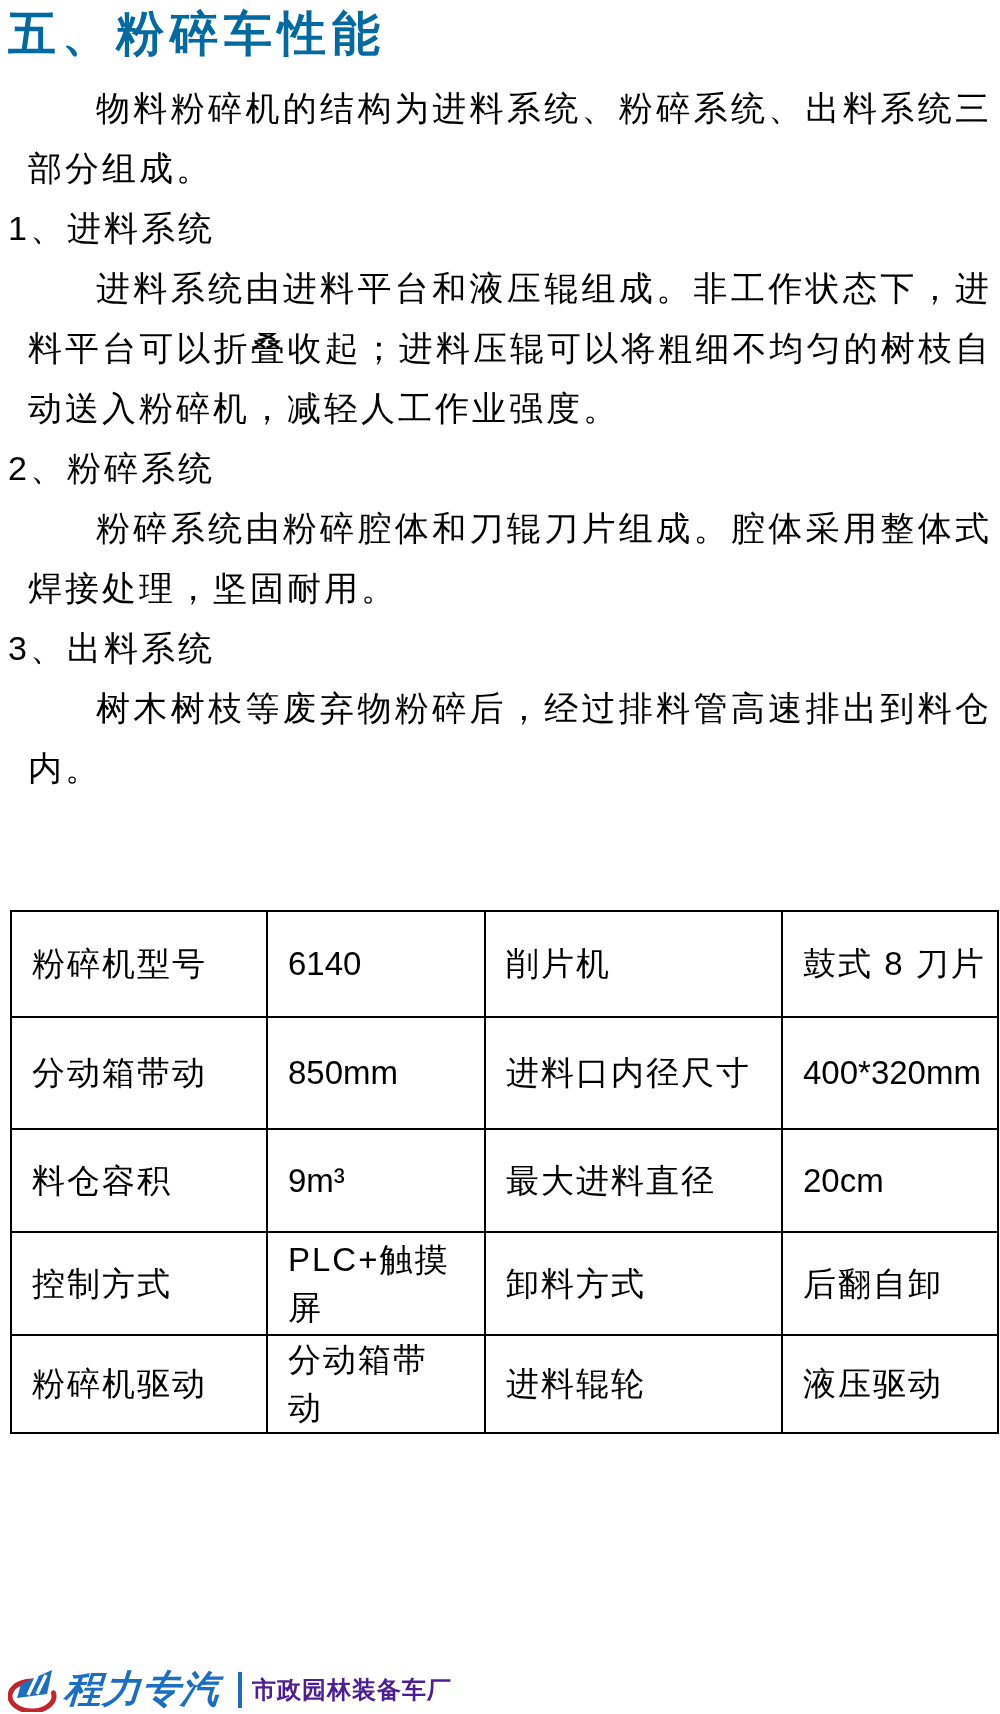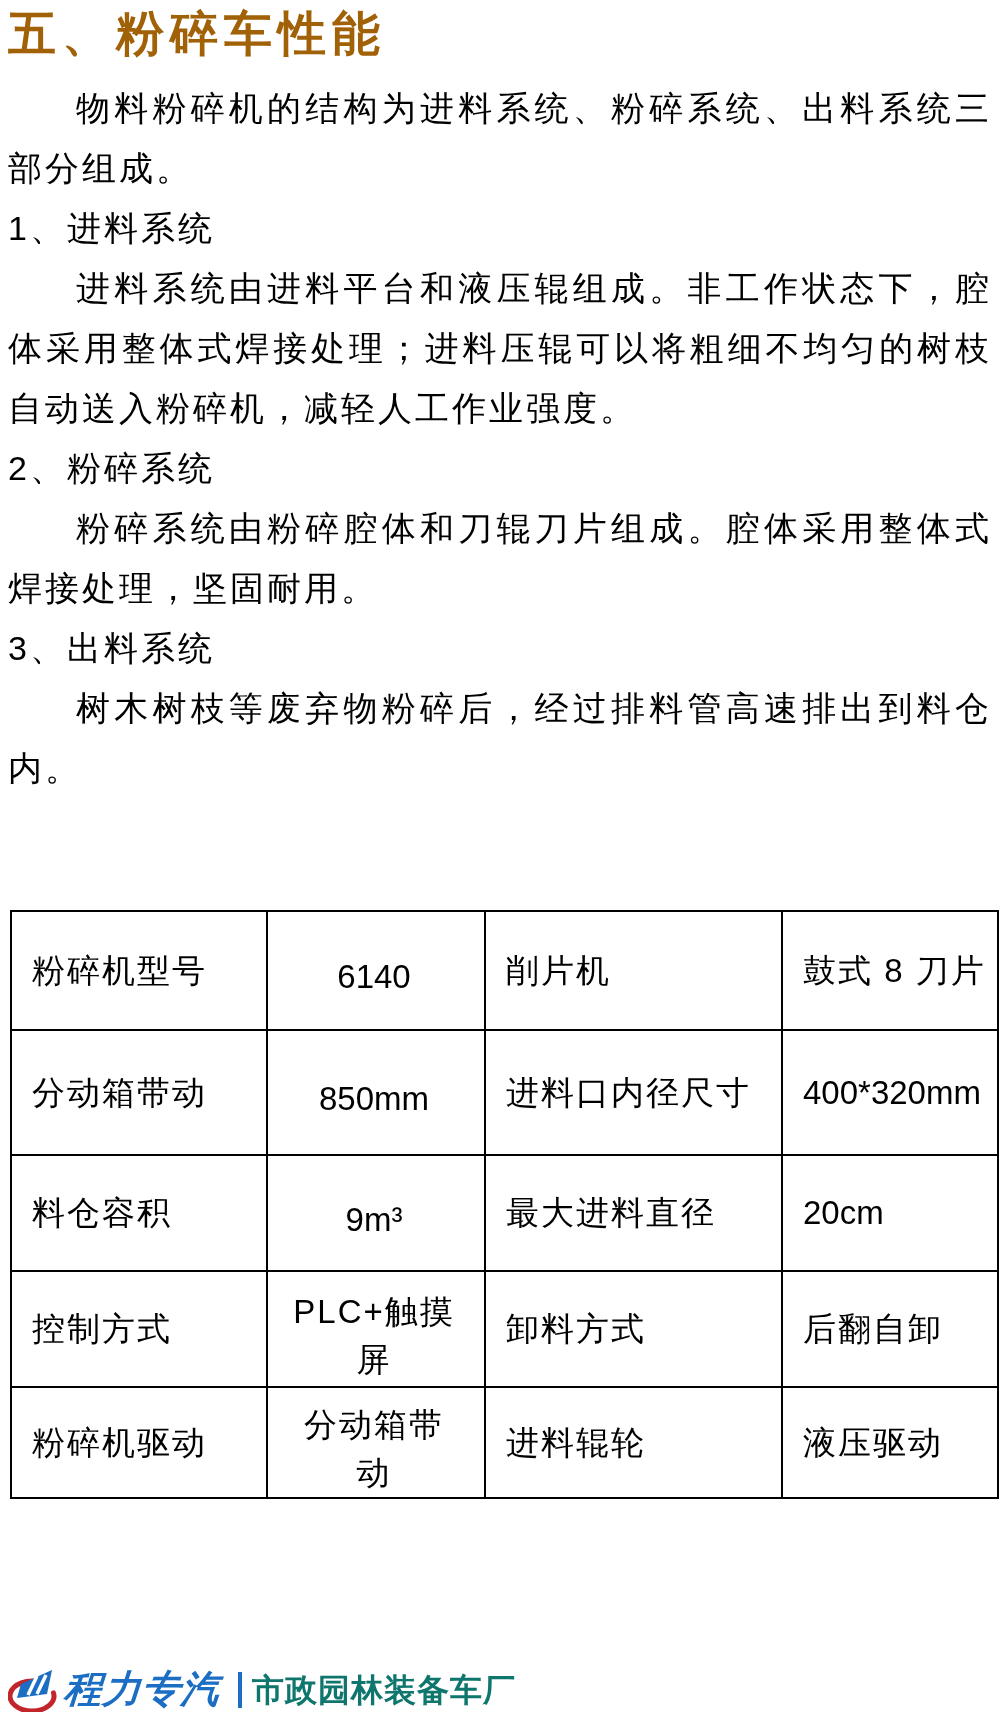--- a/index.html
+++ b/index.html
@@ -8,46 +8,46 @@
     background: #ffffff; color: #000000;
     font-family: "Liberation Sans", sans-serif;
     position: relative; overflow: hidden;
   }
   .page { padding: 6px 8px 0 8px; }
 
   .title {
     margin: 0 0 16px 0;
     font-size: 48px; font-weight: 700;
     letter-spacing: 6px; line-height: 56px;
-    color: #a16207;
+    color: #0369a1;
   }
 
   .para {
     margin: 0;
     font-size: 34px; line-height: 60px;
     letter-spacing: 3px;
     text-align: justify; text-justify: inter-character;
   }
-  .para.indent { text-indent: 2em; }
+  .para.indent { text-indent: 2em; margin-left: 20px; }
 
   .spec-table {
     border-collapse: collapse;
     table-layout: fixed;
     width: 987px;
     margin: 112px 0 0 2px;
   }
   .spec-table td {
     border: 2px solid #000;
     font-size: 33px; letter-spacing: 2px;
     line-height: 48px;
     vertical-align: middle;
     padding: 0 8px 0 20px;
     overflow: hidden;
   }
-  .spec-table td.col2 { padding: 13px 24px 0 20px; text-align: center; }
+  .spec-table td.col2 { padding: 0 24px 0 20px; }
   .spec-table td.num { letter-spacing: 0; white-space: nowrap; }
   .spec-table tr:nth-child(1) td { height: 104px; }
   .spec-table tr:nth-child(2) td { height: 110px; }
   .spec-table tr:nth-child(3) td { height: 101px; }
   .spec-table tr:nth-child(4) td { height: 101px; }
   .spec-table tr:nth-child(5) td { height: 90px; }
 
   .footer {
     position: absolute; left: 8px; top: 1660px; height: 52px;
     display: flex; align-items: flex-end;
@@ -56,34 +56,34 @@
   .brand {
     font-size: 38px; font-weight: 800; font-style: italic;
     color: #1b6ec2; letter-spacing: 1px; line-height: 46px;
     transform: skewX(-4deg); display: inline-block;
   }
   .divider-bar {
     width: 4px; height: 36px; background: #1b6ec2;
     margin: 0 10px 4px 18px;
   }
   .factory {
-    font-size: 32px; font-weight: 700;
-    color: #0f766e; line-height: 44px; letter-spacing: 1px;
+    font-size: 24px; font-weight: 700;
+    color: #4c1d95; line-height: 44px; letter-spacing: 1px;
   }
 </style>
 </head>
 <body>
 
 <div class="page">
 
   <h1 class="title">五、粉碎车性能</h1>
 
   <p class="para indent">物料粉碎机的结构为进料系统、粉碎系统、出料系统三部分组成。</p>
   <p class="para">1、进料系统</p>
-  <p class="para indent">进料系统由进料平台和液压辊组成。非工作状态下，腔体采用整体式焊接处理；进料压辊可以将粗细不均匀的树枝自动送入粉碎机，减轻人工作业强度。</p>
+  <p class="para indent">进料系统由进料平台和液压辊组成。非工作状态下，进料平台可以折叠收起；进料压辊可以将粗细不均匀的树枝自动送入粉碎机，减轻人工作业强度。</p>
   <p class="para">2、粉碎系统</p>
   <p class="para indent">粉碎系统由粉碎腔体和刀辊刀片组成。腔体采用整体式焊接处理，坚固耐用。</p>
   <p class="para">3、出料系统</p>
   <p class="para indent">树木树枝等废弃物粉碎后，经过排料管高速排出到料仓内。</p>
 
   <table class="spec-table">
     <colgroup>
       <col style="width:256px">
         <col style="width:218px">
         <col style="width:297px">

